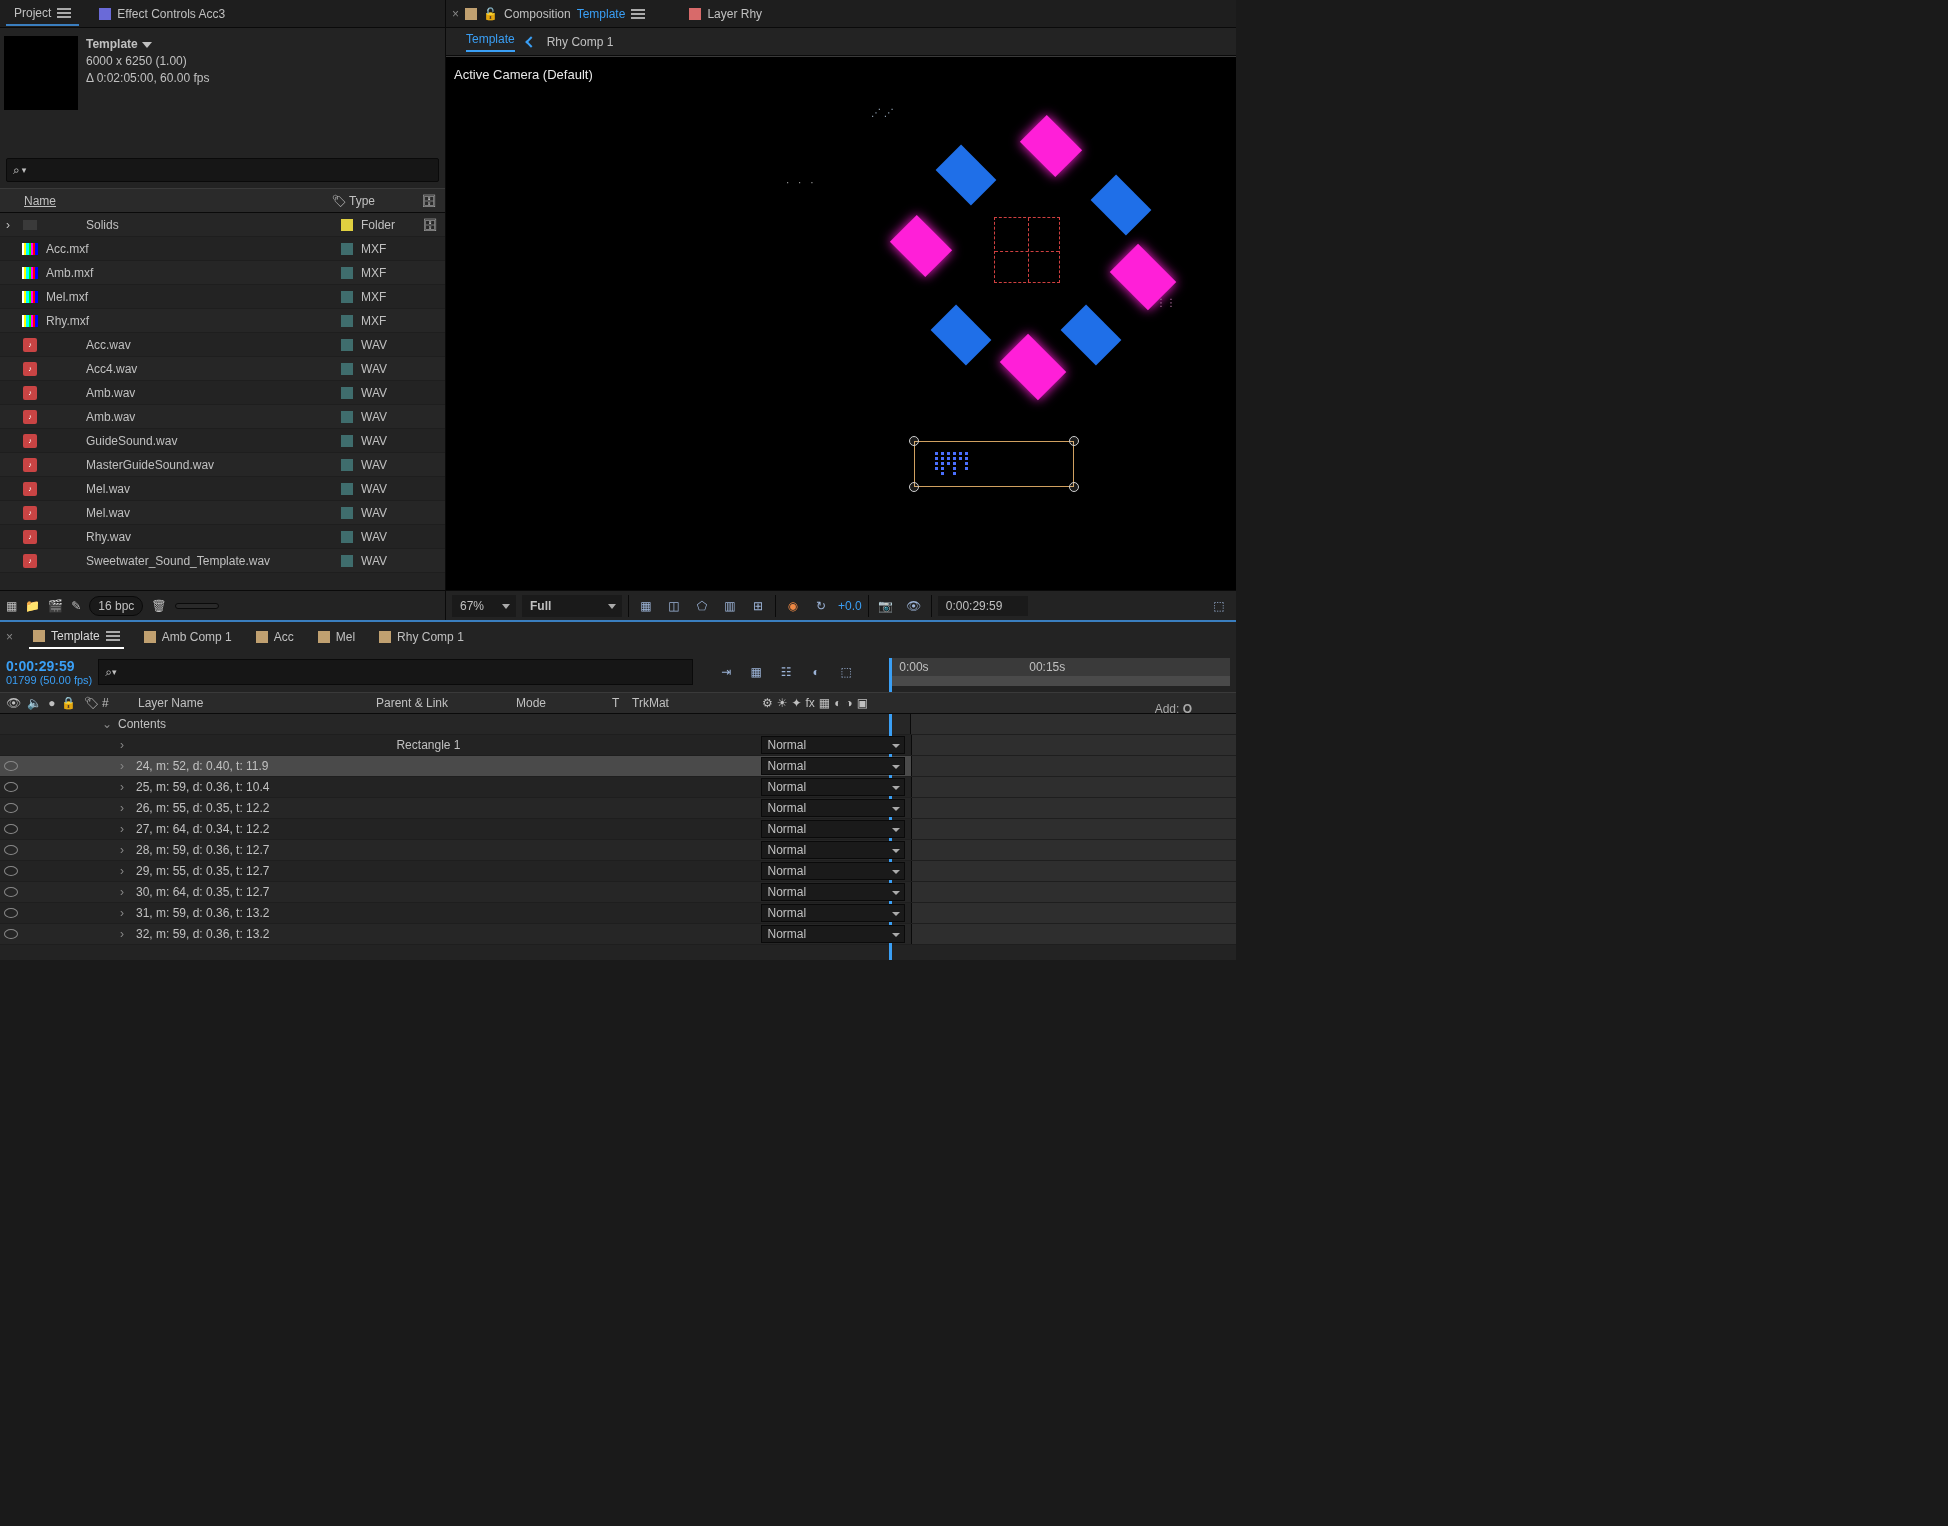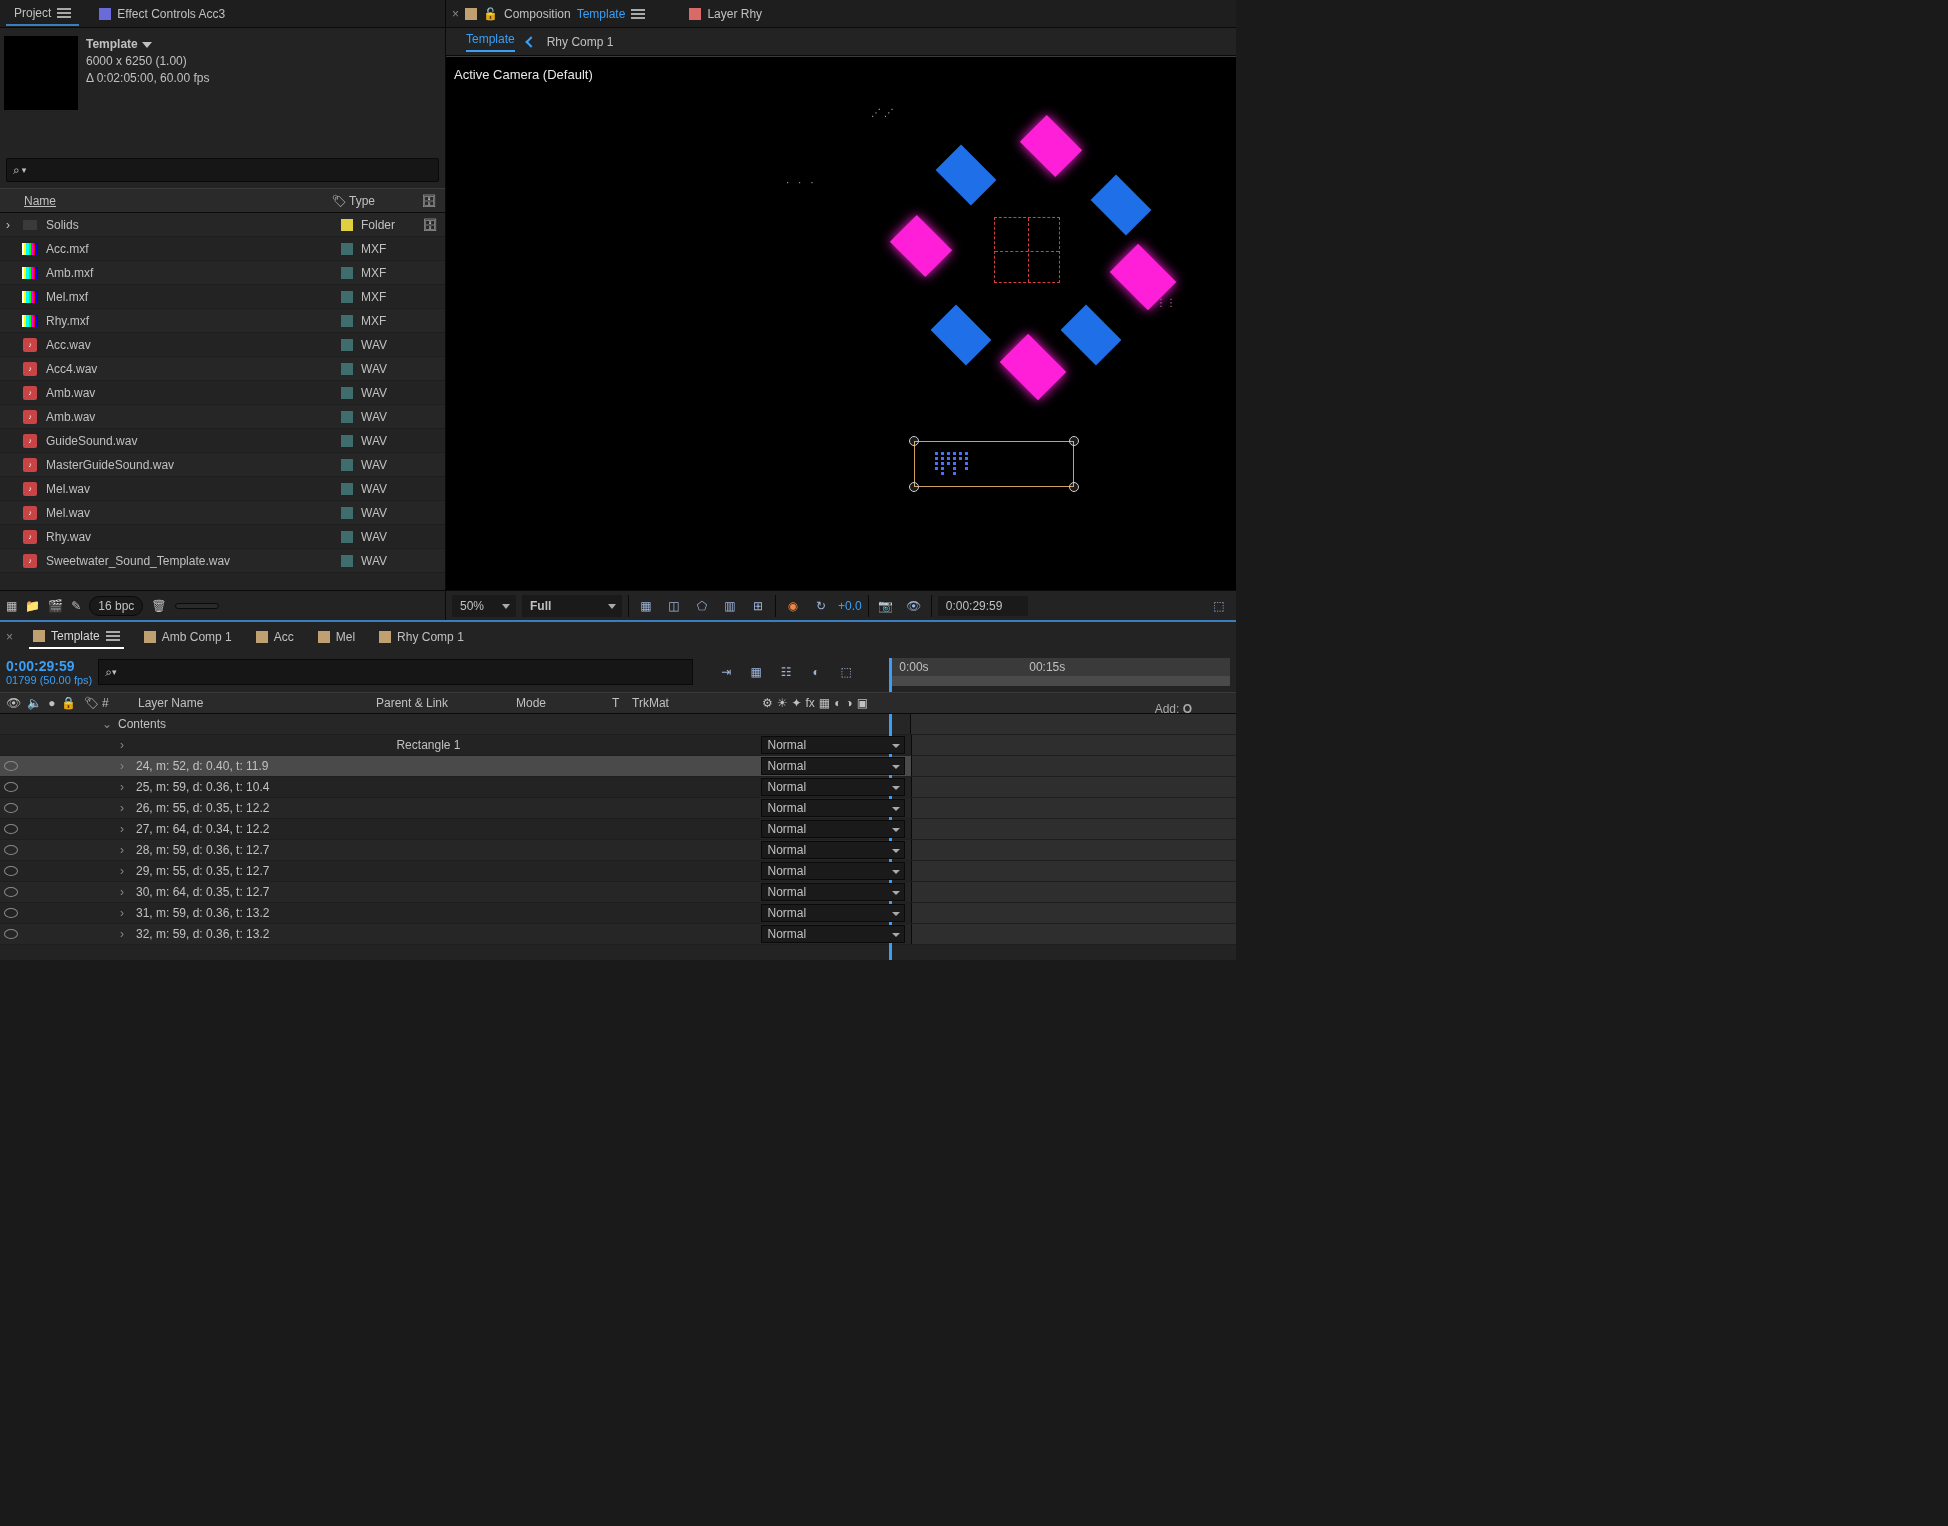--- a/index.html
+++ b/index.html
@@ -22,21 +22,21 @@
 .asset-list { flex:1; overflow:hidden; }
 .asset-row { display:flex; align-items:center; height:24px; padding:0 6px; border-bottom:1px solid #1e1e1e;}
 .asset-row:nth-child(odd){ background:#262626;}
 .asset-row:nth-child(even){ background:#232323;}
 .arrow-cell{width:14px;}
 .asset-icon{width:20px;height:16px;display:flex;align-items:center;justify-content:center;margin-right:6px;}
 .mxf-bars{width:16px;height:12px;background:linear-gradient(90deg,#fff 0 14%,#ff0 14% 28%,#0ff 28% 42%,#0f0 42% 56%,#f0f 56% 70%,#f00 70% 84%,#00f 84% 100%);}
 .wav-icon{width:14px;height:14px;border-radius:2px;background:#c94444;display:flex;align-items:center;justify-content:center;font-size:7px;color:#fff;}
 .folder-icon{width:14px;height:10px;background:#3a3a3a;}
 .asset-name{flex:1;}
-.asset-name.plain{font-style:normal;}
+.asset-name.plain{font-style:normal;margin-left:40px;}
 .type-swatch{width:12px;height:12px;background:#3f6d6d;margin-right:8px;}
 .asset-type{width:60px;}
 .shelf-icon{width:18px;text-align:center;}
 .footer-bar{display:flex;align-items:center;height:30px;gap:8px;padding:0 6px;border-top:1px solid #0a0a0a;background:#232323;}
 .pill{background:#1a1a1a;border:1px solid #0a0a0a;border-radius:10px;padding:2px 8px;}
 .comp{flex:1;background:#232323;display:flex;flex-direction:column;}
 .viewport{flex:1;background:#000;position:relative;border-top:1px solid #3a3a3a;overflow:hidden;}
 .viewer-foot{display:flex;align-items:center;height:30px;gap:6px;padding:0 6px;border-top:1px solid #0a0a0a;background:#232323;}
 .dd{background:#1a1a1a;height:22px;display:flex;align-items:center;padding:0 18px 0 8px;position:relative;min-width:64px;}
 .dd::after{content:"";position:absolute;right:6px;top:9px;border-left:4px solid transparent;border-right:4px solid transparent;border-top:5px solid #aaa;}
@@ -364,21 +364,21 @@
               <div class="dot"></div>
             </div>
         </div>
       </div>
       <div style="position:absolute;left:340px;top:120px;color:#aaa;font-size:10px;letter-spacing:3px;">· · ·</div>
       <div style="position:absolute;left:425px;top:50px;color:#9ab;font-size:10px;">⋰ ⋰</div>
       <div style="position:absolute;right:60px;top:240px;color:#b7a;font-size:10px;">⋮⋮</div>
     </div>
     <div class="viewer-foot">
       <div class="dd">
-          <span>50%</span>
+          <span>67%</span>
         </div>
       <div class="dd" style="min-width:100px;font-weight:bold;">
           <span>Full</span>
         </div>
       <span class="sep"></span>
       <span class="foot-icon">▦</span>
       <span class="foot-icon">◫</span>
       <span class="foot-icon">⬠</span>
       <span class="foot-icon">▥</span>
       <span class="foot-icon">⊞</span>

